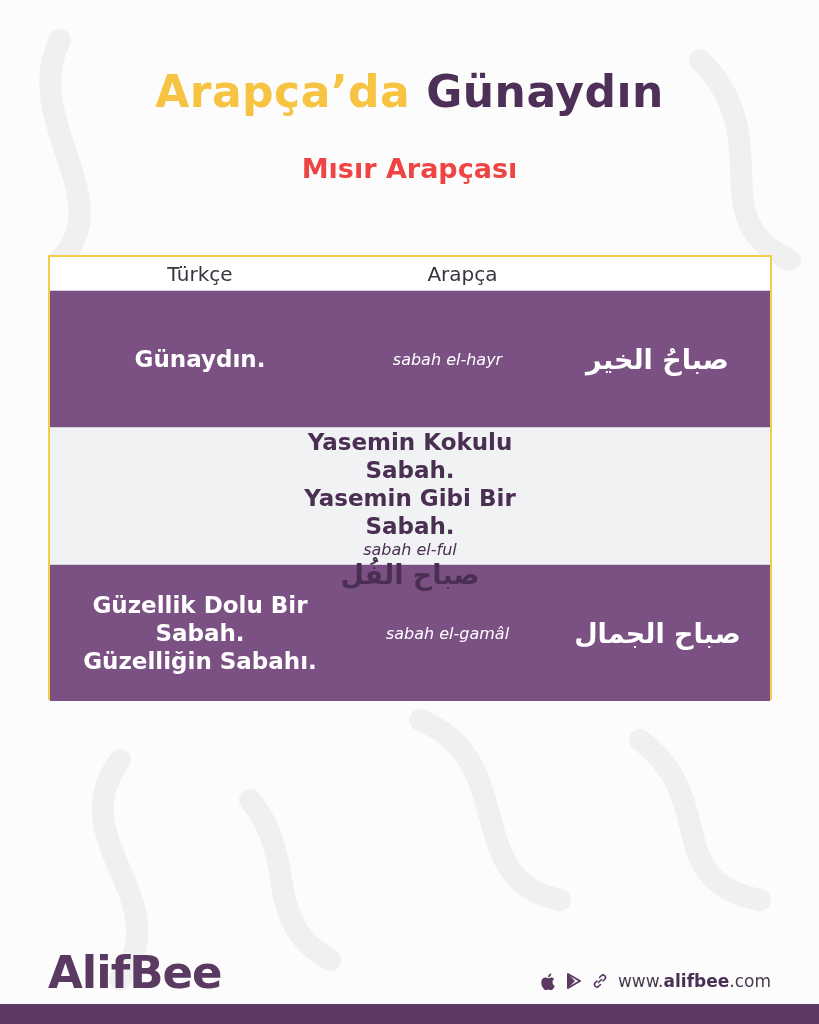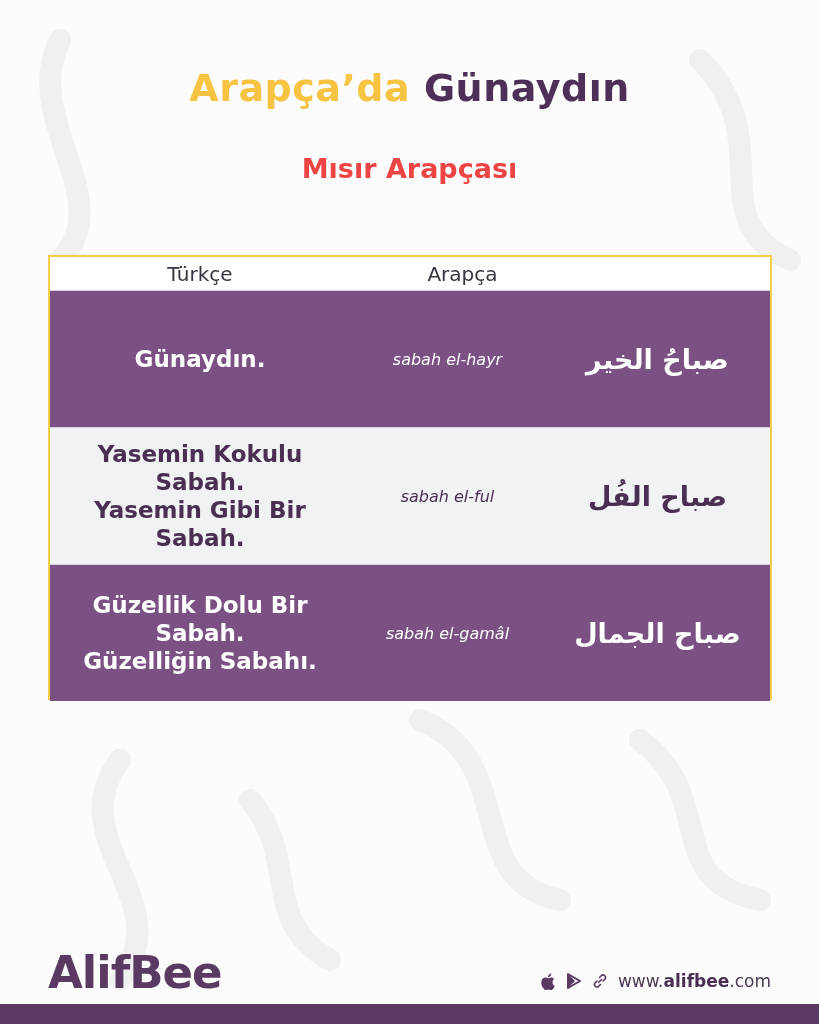--- a/index.html
+++ b/index.html
@@ -4,21 +4,21 @@
   <style>
     html, body { margin: 0; padding: 0; }
     body {
       width: 819px; height: 1024px; position: relative; overflow: hidden;
       background: #fcfcfc;
       font-family: "DejaVu Sans", "Liberation Sans", sans-serif;
     }
     .bg-deco { position: absolute; inset: 0; pointer-events: none; }
     .title {
       position: absolute; top: 66px; left: 0; right: 0; text-align: center;
-      font-size: 38px; font-weight: bold; letter-spacing: 0.5px;
+      font-size: 44px; font-weight: bold; letter-spacing: 0.5px;
     }
     .title .yellow { color: #f6c342; }
     .title .purple { color: #4e2f58; }
     .subtitle {
       position: absolute; top: 153px; left: 0; right: 0; text-align: center;
       font-size: 27px; font-weight: bold; color: #ef4444;
     }
     .table {
       position: absolute; left: 48px; top: 255px; width: 720px; height: 441px;
       border: 2px solid #f3cd4b; box-sizing: content-box; background: #fff;
@@ -26,21 +26,21 @@
     .thead {
       height: 33px; display: flex; align-items: center; background: #fff;
       border-bottom: 1px solid #d7cde0;
     }
     .col1 { width: 300px; text-align: center; }
     .col2 { width: 195px; text-align: center; }
     .col3 { width: 225px; text-align: center; }
     .thead div { font-size: 20px; color: #3a3340; }
     .row { display: flex; align-items: center; height: 136px; }
     .row.purple { background: #7b5183; color: #fff; }
-    .row.light { background: #f1f2f4; color: #4a2f52; border-top: 1px solid #d8cfe0; border-bottom: 1px solid #d8cfe0; }
+    .row.light { background: #f1f2f4; color: #4a2f52; border-top: 1px solid #d8cfe0; border-bottom: 1px solid #d8cfe0; flex-direction: column; }
     .tr-text { font-size: 23px; font-weight: bold; line-height: 28px; }
     .pron { font-size: 16px; font-style: italic; }
     .arabic { font-size: 27px; font-weight: bold; direction: rtl; }
     .footer-bar {
       position: absolute; left: 0; right: 0; bottom: 0; height: 20px; background: #5c3a63;
     }
     .logo {
       position: absolute; left: 48px; top: 946px; font-size: 45px; font-weight: bold;
       color: #5a3a62; letter-spacing: -1px;
     }

